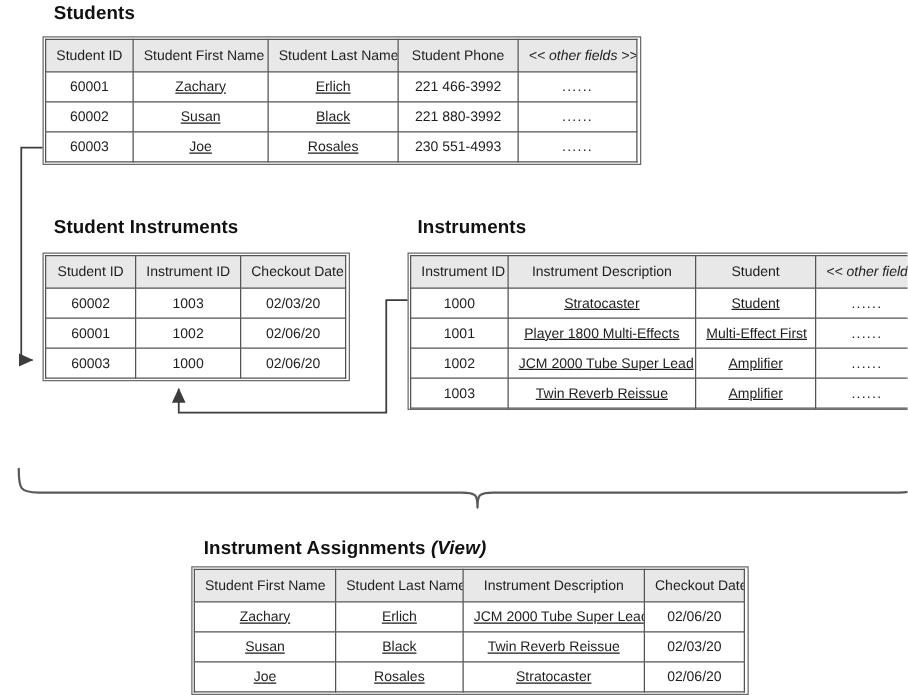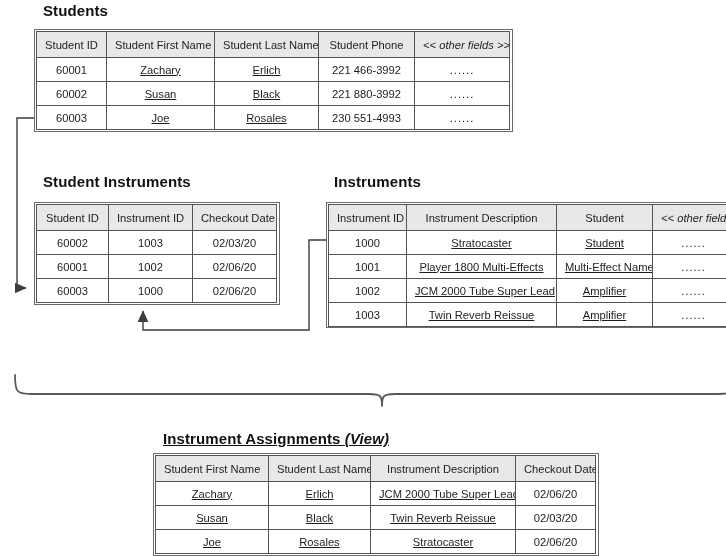--- a/index.html
+++ b/index.html
@@ -186,40 +186,40 @@
     <tbody>
       <tr>
         <td class="c shade">1000</td>
         <td class="l bold">Stratocaster</td>
         <td class="l">Student</td>
         <td class="c dots">......</td>
       </tr>
       <tr>
         <td class="c">1001</td>
         <td class="l">Player 1800 Multi-Effects</td>
-        <td class="l">Multi-Effect Name</td>
+        <td class="l">Multi-Effect First</td>
         <td class="c dots">......</td>
       </tr>
       <tr>
         <td class="c">1002</td>
         <td class="l">JCM 2000 Tube Super Lead</td>
         <td class="l">Amplifier</td>
         <td class="c dots">......</td>
       </tr>
       <tr>
         <td class="c">1003</td>
         <td class="l">Twin Reverb Reissue</td>
         <td class="l">Amplifier</td>
         <td class="c dots">......</td>
       </tr>
     </tbody>
   </table>
   <div class="outer-frame" style="left:314px; top:202px; width:410px; height:124px;"></div>
 
-  <div class="title" style="left:151px; top:430px;text-decoration:underline;">
+  <div class="title" style="left:151px; top:430px;">
     <span>Instrument Assignments </span><span class="view-word">(View)</span>
   </div>
 
   <table class="db" style="left:143px; top:455px; width:440px;">
     <colgroup>
         <col style="width:113px">
         <col style="width:102px">
         <col style="width:145px">
         <col style="width:80px">
       </colgroup>

